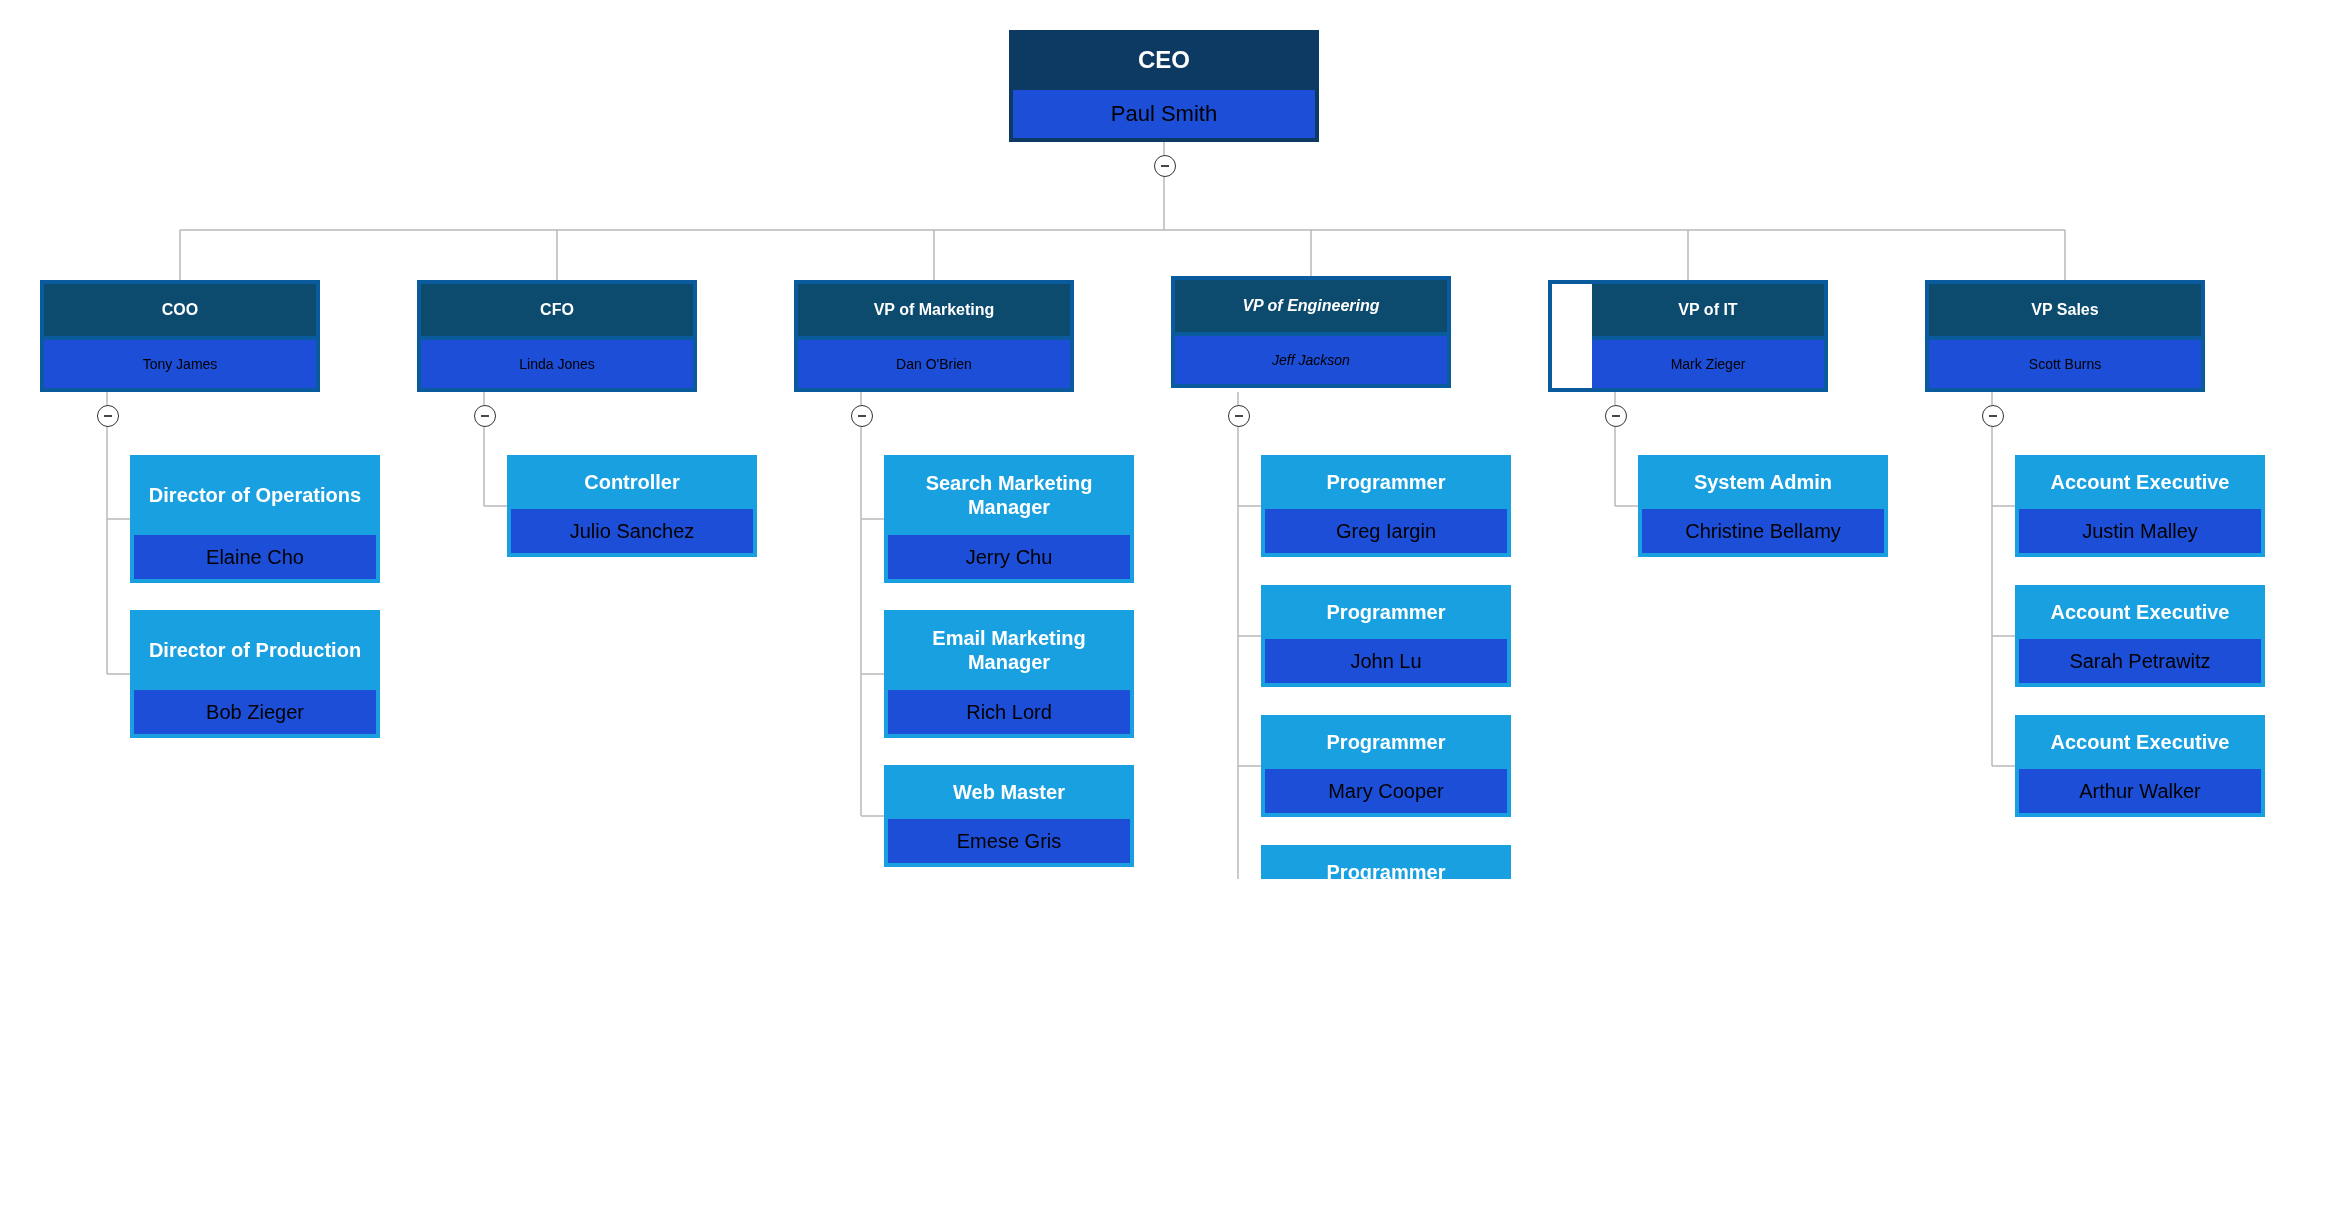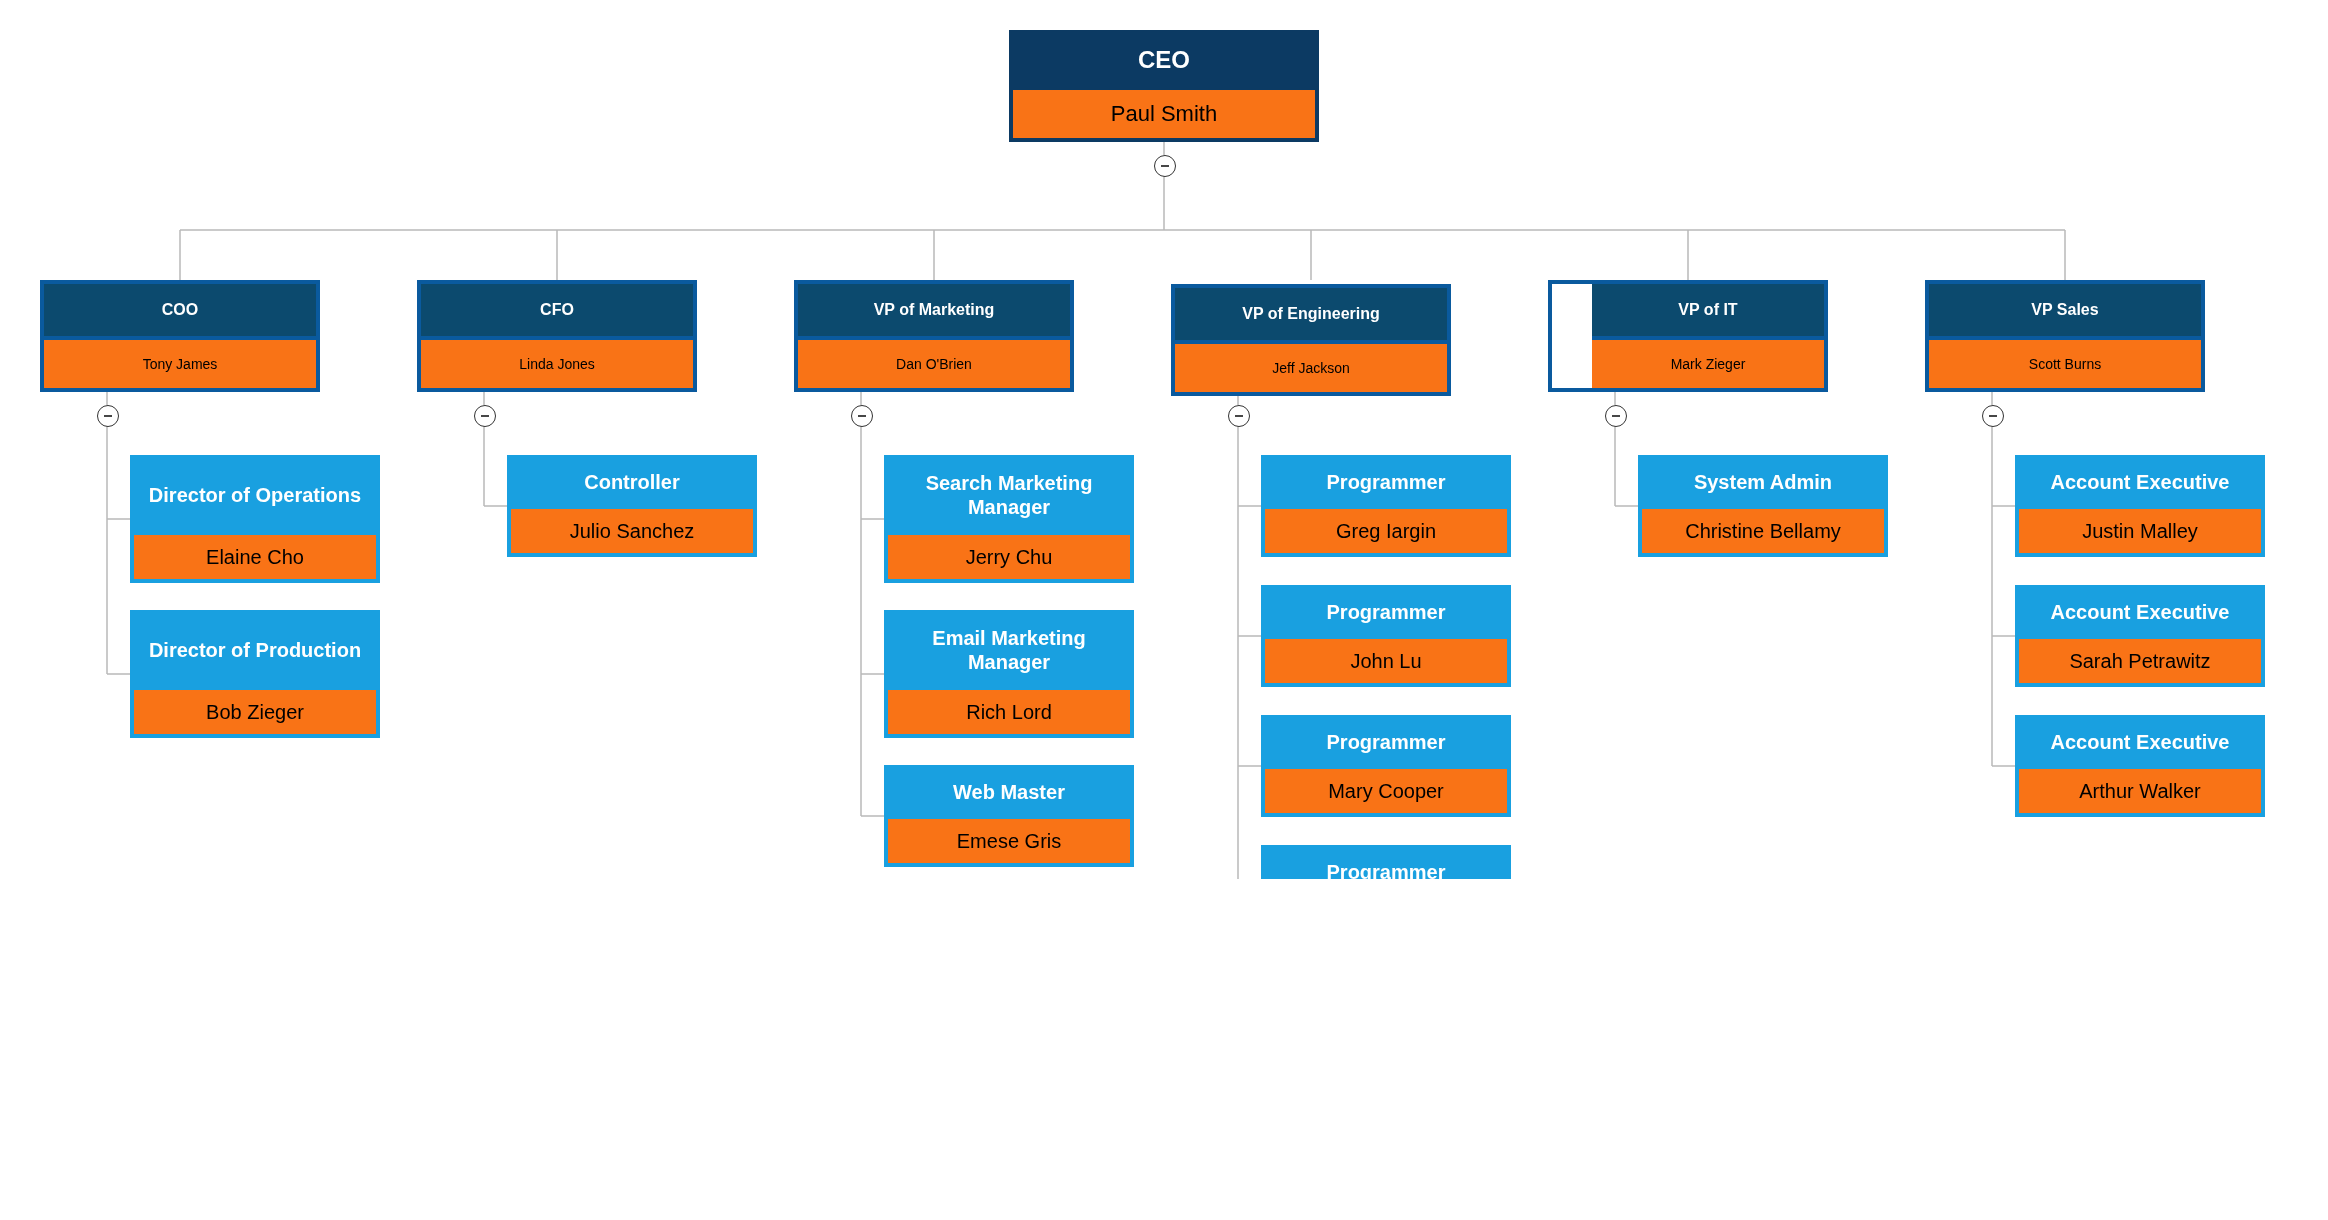--- a/index.html
+++ b/index.html
@@ -1,20 +1,20 @@
 <!DOCTYPE html>
 <html><head>
 <meta charset="utf-8">
 <style>
   html,body{margin:0;padding:0;background:#fff;font-family:Arial,Helvetica,sans-serif;}
   .canvas{position:relative;width:2328px;height:879px;}
   svg.lines{position:absolute;left:0;top:0;}
   .node{position:absolute;box-sizing:border-box;}
   .node .title{color:#fff;font-weight:bold;display:flex;align-items:center;justify-content:center;text-align:center;box-sizing:border-box;padding:6px 8px;line-height:1.2;}
-  .node .name{background:#f97316;display:flex;align-items:center;justify-content:center;box-sizing:border-box;}
+  .node .name{background:#1d4ed8;display:flex;align-items:center;justify-content:center;box-sizing:border-box;}
   .node.l0{width:310px;border:4px solid #0c3a63;}
   .node.l0 .title{background:#0c3a63;height:52px;font-size:24px;}
   .node.l0 .name{height:52px;font-size:22px;border-top:4px solid #0c3a63;}
   .node.l1{width:280px;border:4px solid #0a5a9e;}
   .node.l1 .title{background:#0c4a6e;height:52px;font-size:16px;text-align:right;}
   .node.l1 .name{height:52px;font-size:14px;border-top:4px solid #0a5a9e;}
   .node.l2{width:250px;border:4px solid #19a0e0;}
   .node.l2 .title{background:#19a0e0;font-size:20px;min-height:46px;}
   .node.l2.two .title{min-height:72px;}
   .node.l2 .name{height:48px;font-size:20px;border-top:4px solid #19a0e0;}
@@ -96,21 +96,21 @@
   <div class="node l1" style="left:794px;top:280px;">
     <div class="title">VP of Marketing</div>
     <div class="name">Dan O'Brien</div>
   </div>
   <div class="toggle" style="left:851px;top:405px;">
     <svg width="12" height="12" viewBox="0 0 12 12">
         <line x1="2" y1="6" x2="10" y2="6" stroke="#333" stroke-width="1.8"></line>
       </svg>
   </div>
 
-  <div class="node l1" style="left:1171px;top:284px;">
+  <div class="node l1" style="left:1171px;top:276px;font-style:italic;">
     <div class="title">VP of Engineering</div>
     <div class="name">Jeff Jackson</div>
   </div>
   <div class="toggle" style="left:1228px;top:405px;">
     <svg width="12" height="12" viewBox="0 0 12 12">
         <line x1="2" y1="6" x2="10" y2="6" stroke="#333" stroke-width="1.8"></line>
       </svg>
   </div>
 
   <div class="node l1" style="left:1548px;top:280px;padding-left:40px;">

